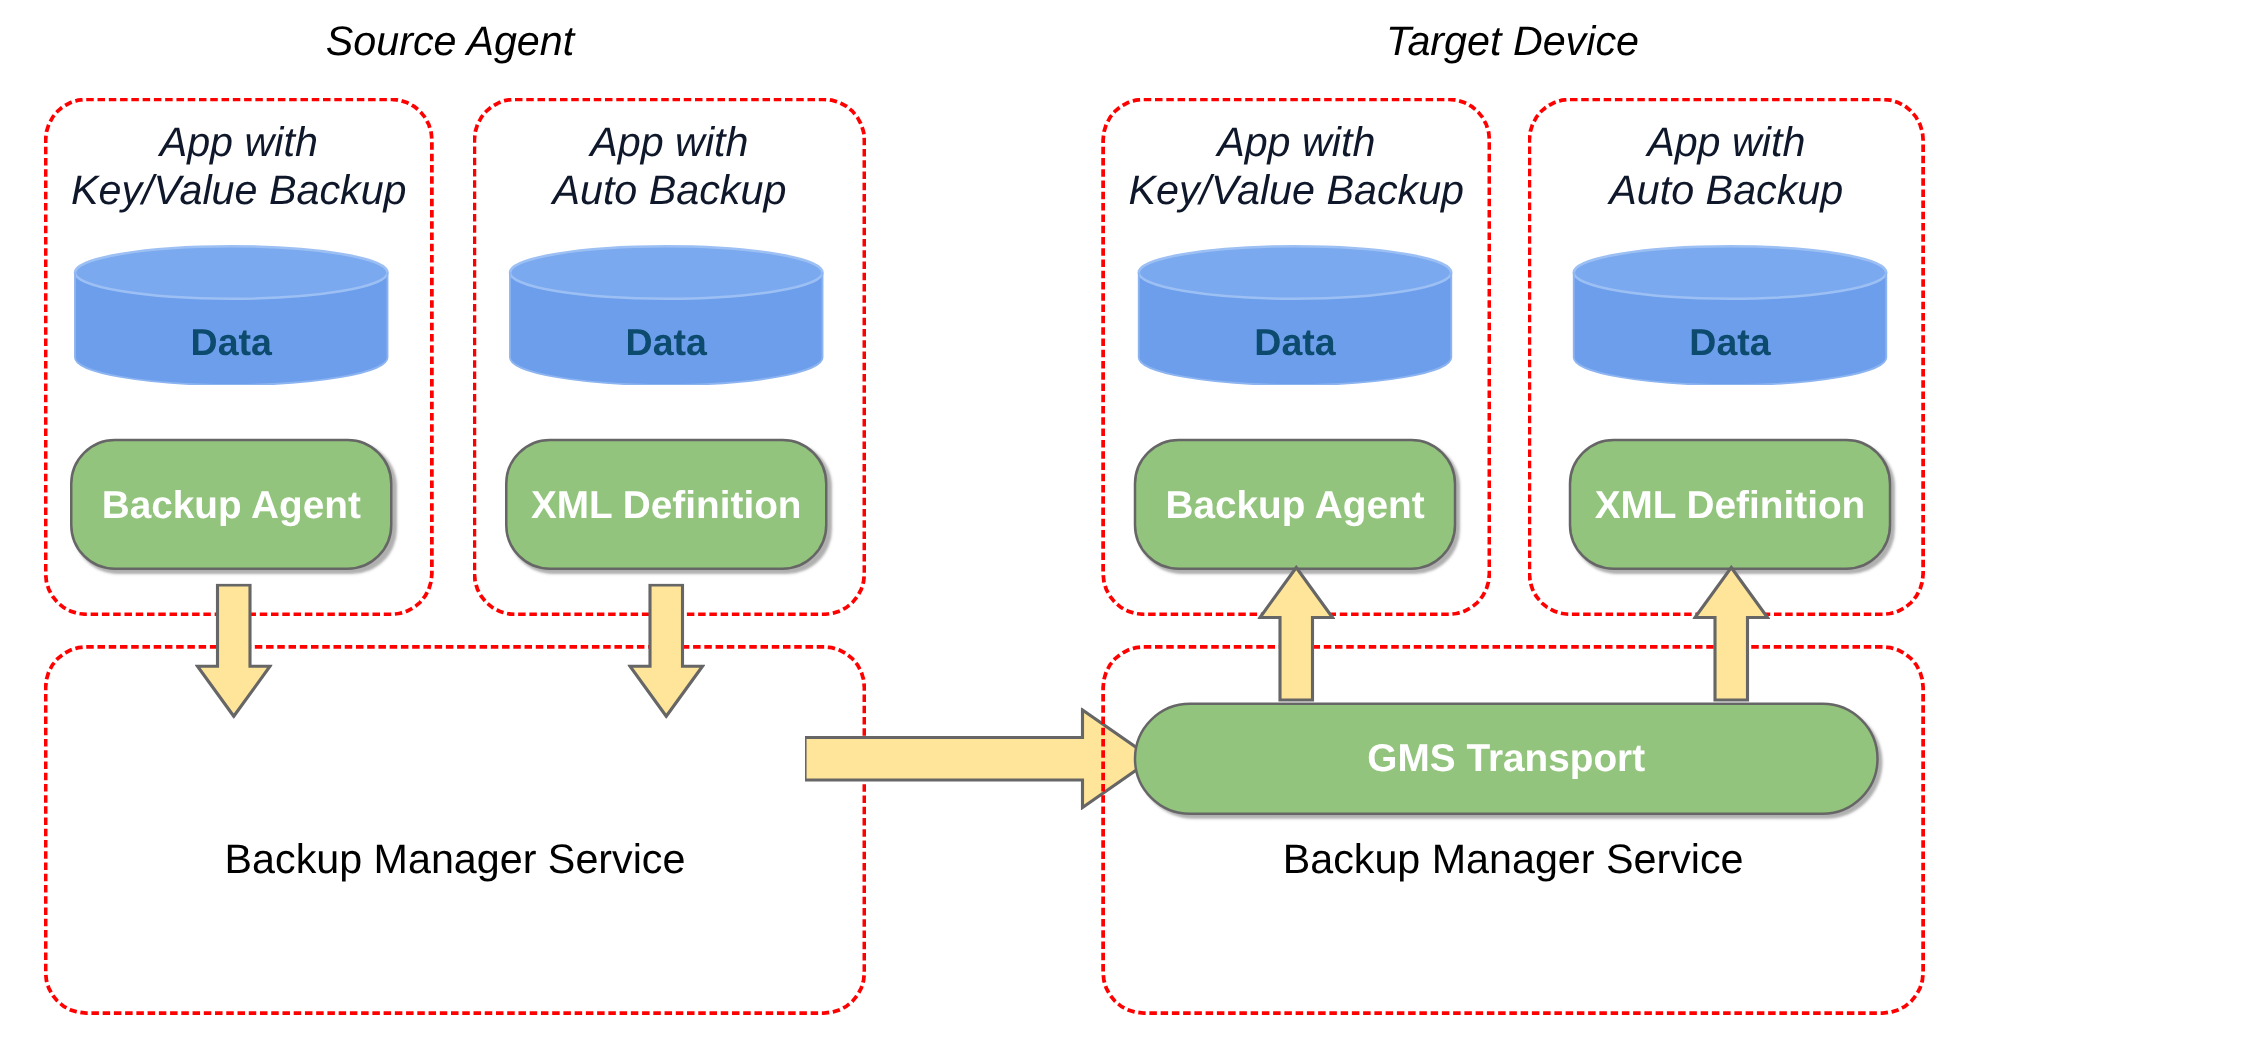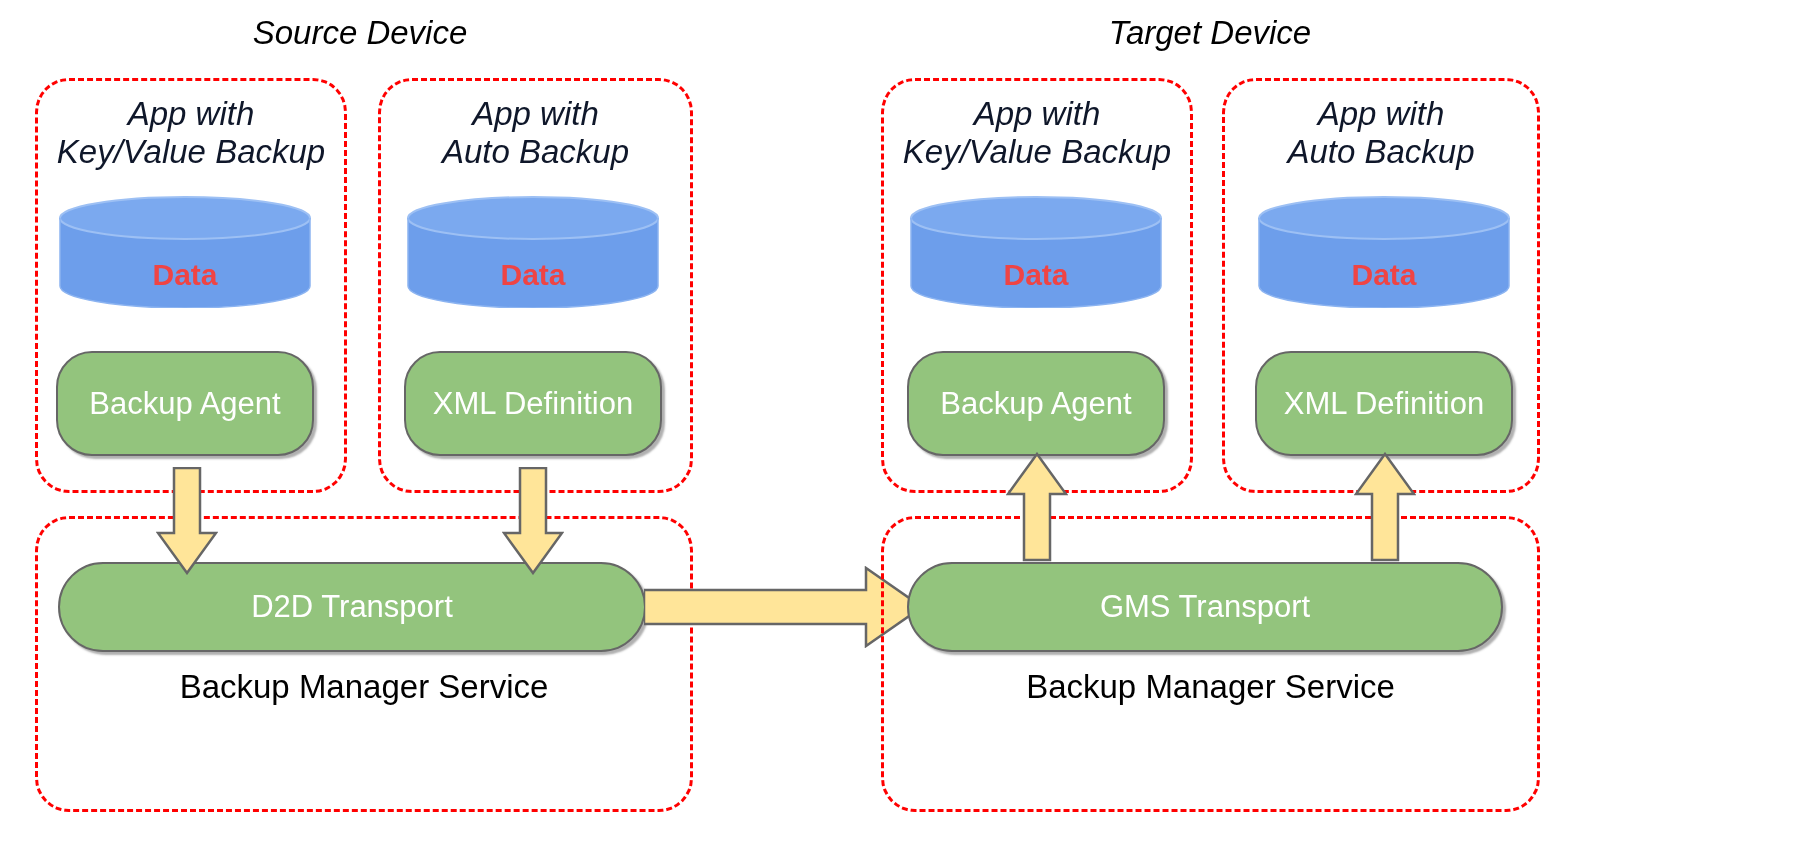--- a/index.html
+++ b/index.html
@@ -61,54 +61,54 @@
     position: absolute;
   }
   .cyl svg { display: block; }
   .cyl-label {
     position: absolute;
     left: 0;
     width: 100%;
     text-align: center;
     font-weight: bold;
     font-size: 30px;
-    color: #ef4444;
+    color: #0c4a6e;
     pointer-events: none;
   }
 
   
   .green-box {
     position: absolute;
     background: #93c47d;
     border: 2px solid #666666;
     box-sizing: border-box;
     display: flex;
     align-items: center;
     justify-content: center;
     box-shadow: 3px 3px 2px rgba(80,80,80,0.45);
   }
   .green-box span {
-    font-weight: normal;
+    font-weight: bold;
     color: #ffffff;
     font-size: 31px;
     white-space: nowrap;
   }
   .pill      { border-radius: 36px; }
   .pill-wide { border-radius: 45px; }
 
   
   .arrow { position: absolute; }
   .arrow svg { display: block; }
 </style>
 </head>
 <body>
 
 <div id="canvas">
 
-  <div class="device-title" style="left:180px; top:14px; width:360px;">Source Device</div>
+  <div class="device-title" style="left:180px; top:14px; width:360px;">Source Agent</div>
   <div class="device-title" style="left:1030px; top:14px; width:360px;">Target Device</div>
 
   <div class="dashed-box" style="left:35px; top:78px; width:312px; height:415px;"></div>
   <div class="app-caption" style="left:35px; top:95px; width:312px;">
     <div>App with</div>
     <div>Key/Value Backup</div>
   </div>
 
   <div class="cyl" style="left:58px; top:196px;">
     <svg width="254" height="112" viewBox="0 0 254 112">
@@ -139,23 +139,20 @@
     </svg>
     <div class="cyl-label" style="top:62px;">Data</div>
   </div>
 
   <div class="green-box pill" style="left:404px; top:351px; width:258px; height:105px;">
     <span>XML Definition</span>
   </div>
 
   <div class="dashed-box" style="left:35px; top:516px; width:658px; height:296px;"></div>
 
-  <div class="green-box pill-wide" style="left:58px; top:562px; width:588px; height:90px;">
-    <span>D2D Transport</span>
-  </div>
 
   <div class="svc-caption" style="left:35px; top:668px; width:658px;">Backup Manager Service</div>
 
   <div class="arrow" style="left:156px; top:467px;">
     <svg width="62" height="108" viewBox="0 0 62 108">
       <path d="M18,1 L44,1 L44,66 L60,66 L31,106 L2,66 L18,66 Z" fill="#ffe599" stroke="#666666" stroke-width="2.5" stroke-linejoin="miter"></path>
     </svg>
   </div>
 
   <div class="arrow" style="left:502px; top:467px;">

